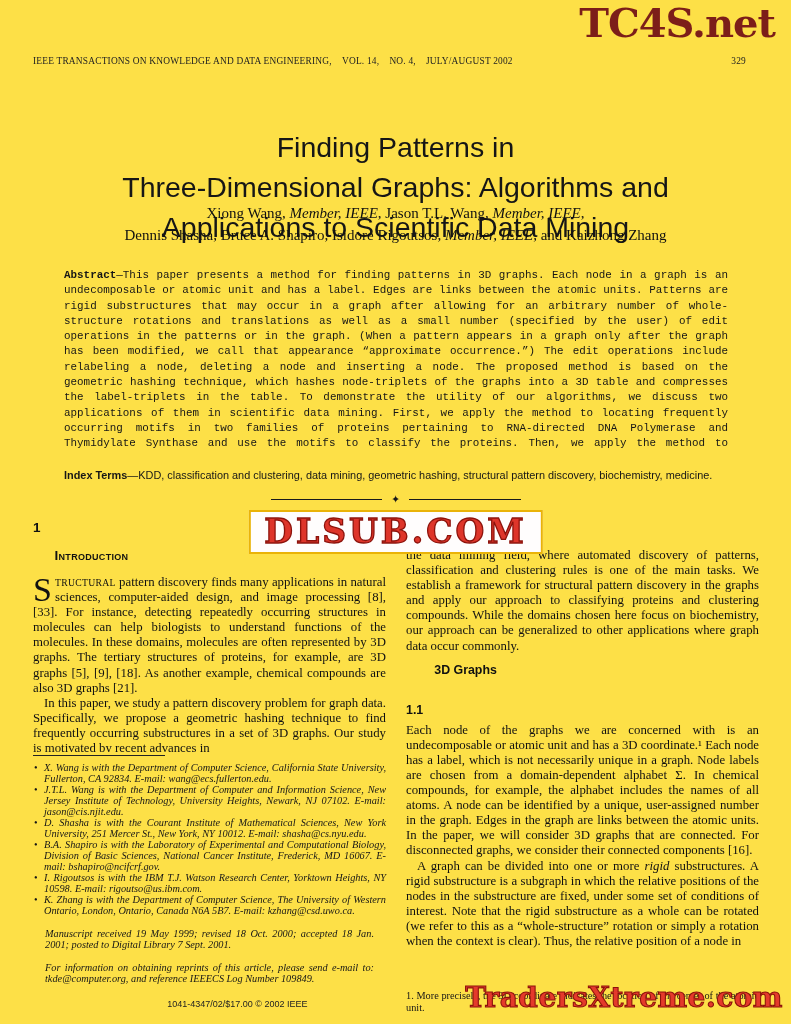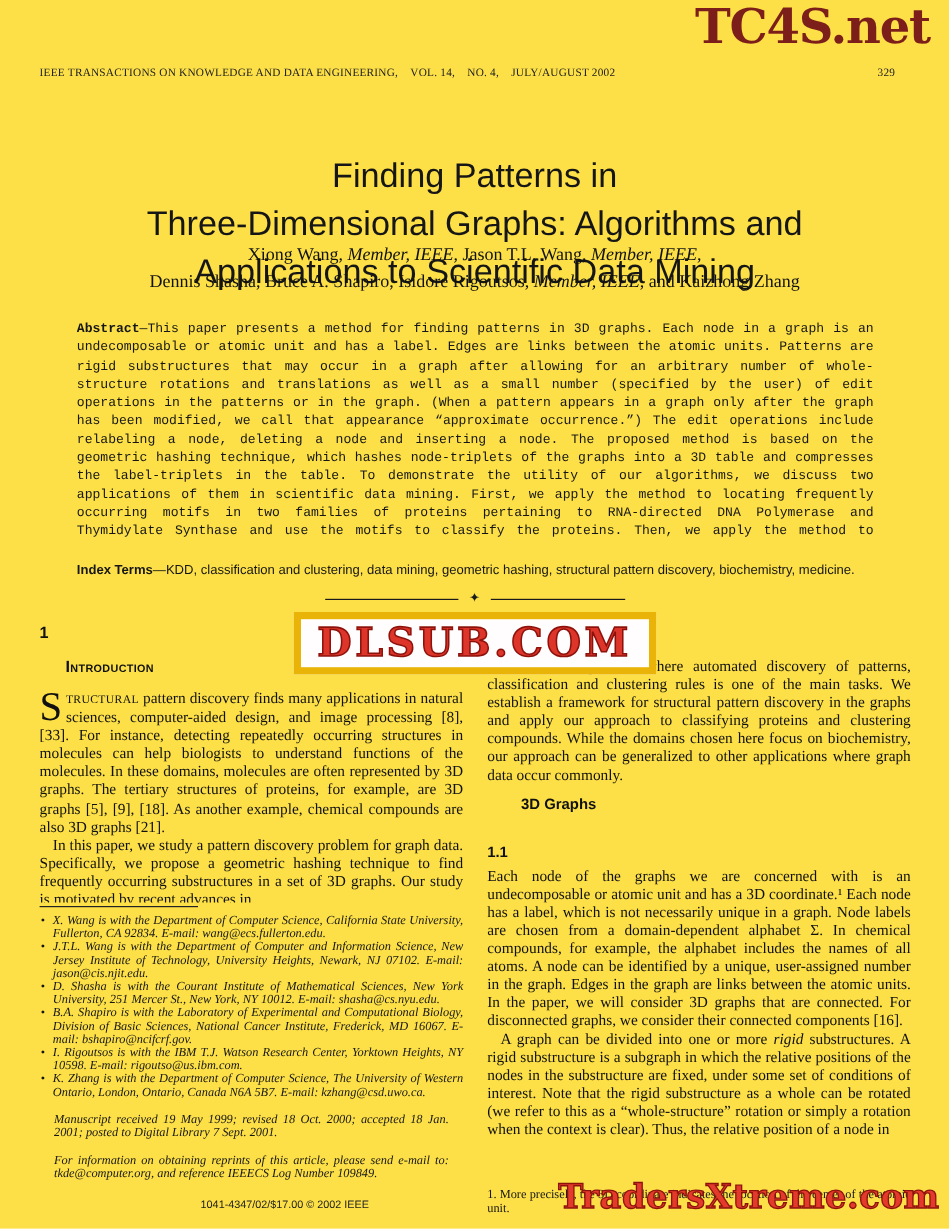--- a/index.html
+++ b/index.html
@@ -95,21 +95,21 @@
   }
 
   
   .wm-top{
     position:absolute;top:0;right:16px;
     font-family:"DejaVu Serif",serif;font-weight:bold;font-size:40px;line-height:46px;
     color:#7c1e19;letter-spacing:-1px;
   }
   .wm-mid{
     position:absolute;top:510px;left:50%;transform:translateX(-50%);
-    border:6px solid #eab308;background:#fffdfd;padding:0 14px;
+    border:2px solid #eab308;background:#fffdfd;padding:0 14px;
     font-family:"DejaVu Serif",serif;font-weight:bold;font-size:33px;line-height:40px;
     color:#de352a;-webkit-text-stroke:1.3px #8c120b;letter-spacing:3px;white-space:nowrap;
   }
   .wm-bottom{
     position:absolute;top:981px;right:8px;
     font-family:"DejaVu Serif",serif;font-weight:bold;font-size:28px;line-height:34px;
     color:#e43a2b;-webkit-text-stroke:1.1px #8c120b;letter-spacing:.5px;white-space:nowrap;
   }
 </style>
 </head>

